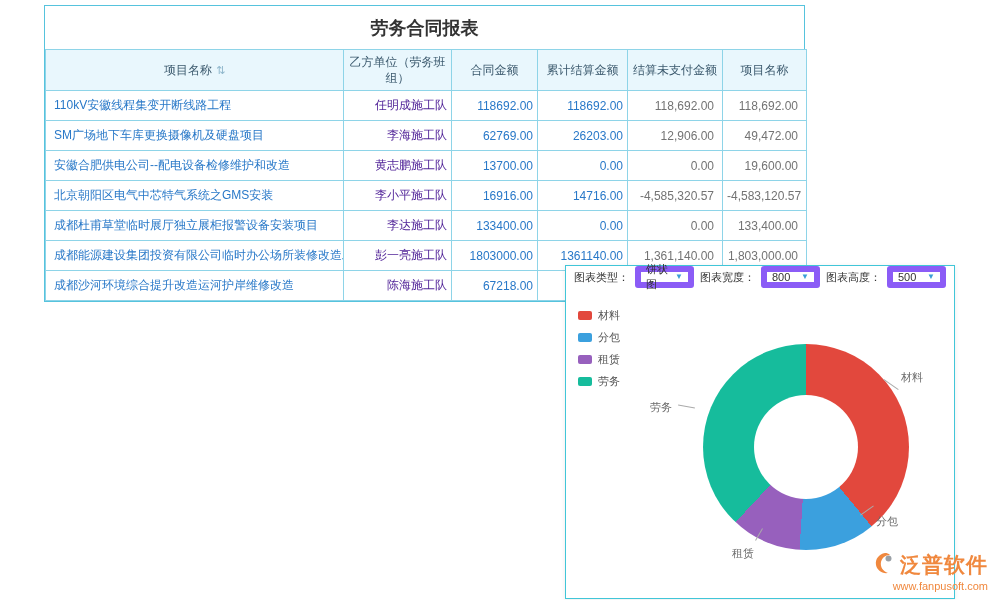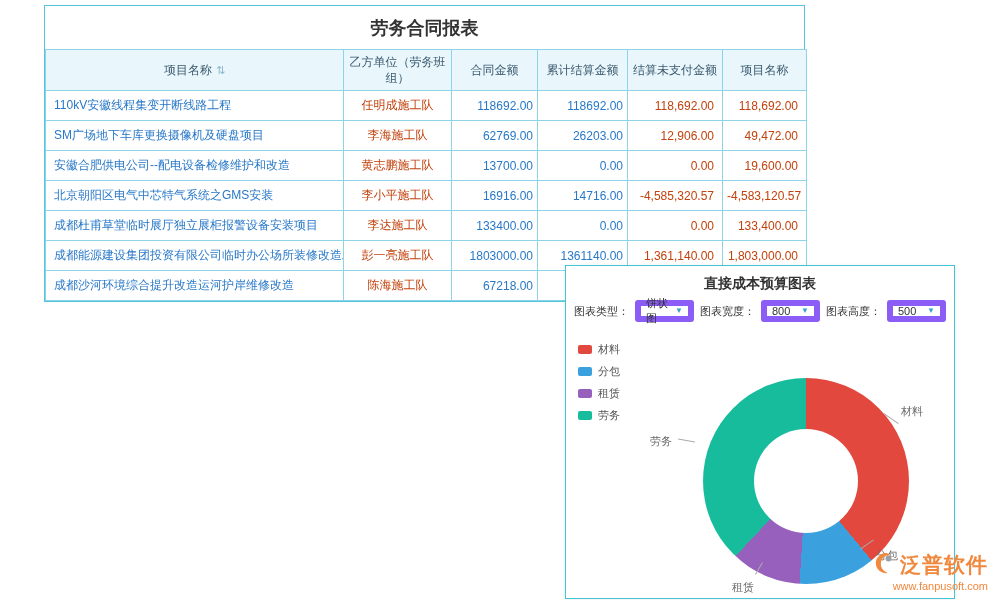--- a/index.html
+++ b/index.html
@@ -11,23 +11,23 @@
 
   
   .report-panel { position:absolute; left:44px; top:5px; width:761px; background:#fff; border:1px solid #56c3dd; }
   .report-title { text-align:center; font-size:18px; font-weight:bold; color:#333; padding:10px 0 9px; }
   table { width:100%; border-collapse:collapse; table-layout:fixed; font-size:12px; }
   th,td { border:1px solid #8ed4e8; overflow:hidden; }
   thead th { background:#e9f7fd; color:#3c5a6e; font-weight:normal; text-align:center; padding:4px 3px; line-height:1.35; }
   td { padding:6px 4px; background:#fff; }
   .c-project{width:298px}.c-unit{width:108px}.c-contract{width:86px}.c-settled{width:90px}.c-unpaid{width:95px}.c-payable{width:84px}
   td.project { text-align:left; padding-left:8px; color:#2878c8; cursor:pointer; white-space:nowrap; }
-  td.unit { text-align:center; color:#c2410c; cursor:pointer; }
+  td.unit { text-align:right; color:#4c1d95; cursor:pointer; }
   td.contract, td.settled { text-align:right; padding-right:4px; color:#2878c8; }
-  td.unpaid, td.payable { text-align:right; padding-right:8px; color:#c2410c; }
+  td.unpaid, td.payable { text-align:right; padding-right:8px; color:#737373; }
   .sort-icon { color:#8fb7cc; font-size:11px; margin-left:4px; cursor:pointer; }
 
   
   .chart-panel { position:absolute; left:565px; top:265px; width:390px; height:334px; background:#fff;
                  border:1px solid #41c6d8; box-shadow:0 1px 5px rgba(0,0,0,.08); }
   .chart-title { text-align:center; font-size:14px; font-weight:bold; color:#333; padding:9px 0 7px; }
   .chart-controls { display:flex; align-items:center; gap:6px; padding:0 8px; font-size:11px; color:#333; }
   .ctrl-label { white-space:nowrap; }
   .select-box { display:flex; align-items:center; justify-content:space-between; width:78px; height:22px;
                 border:6px solid #8b5cf6; border-radius:3px; padding:0 5px; background:#fff; cursor:pointer; }
@@ -147,21 +147,20 @@
     <td class="contract">67218.00</td>
     <td class="settled">0.00</td>
     <td class="unpaid">0.00</td>
     <td class="payable">67,218.00</td>
   </tr>
 </tbody>
   </table>
 </div>
 
 <div class="chart-panel">
-  <div class="chart-title">直接成本预算图表</div>
 
   <div class="chart-controls">
     <span class="ctrl-label">图表类型：</span>
     <div class="select-box">
       <span class="select-value">饼状图</span>
       <span class="caret">▼</span>
     </div>
     <span class="ctrl-label">图表宽度：</span>
     <div class="select-box">
       <span class="select-value">800</span>

